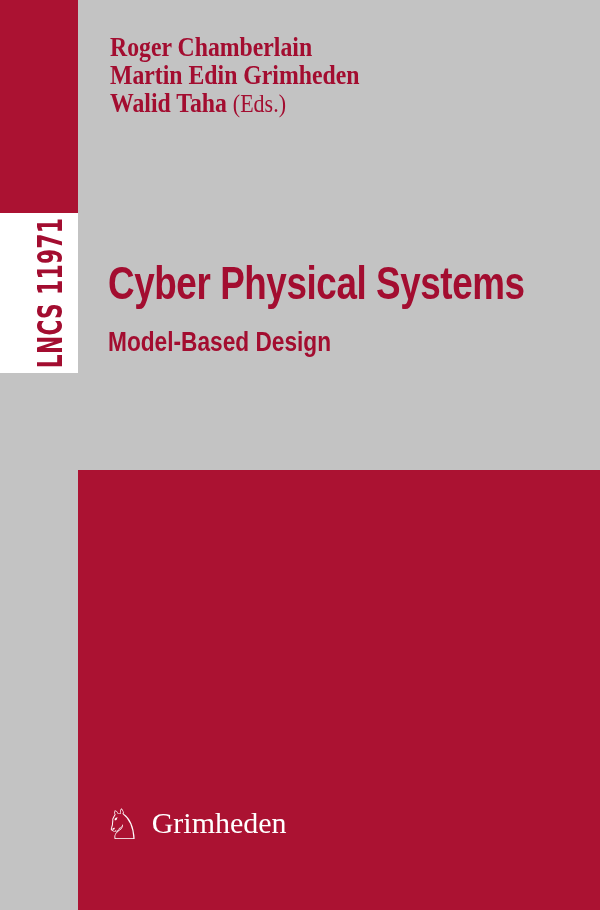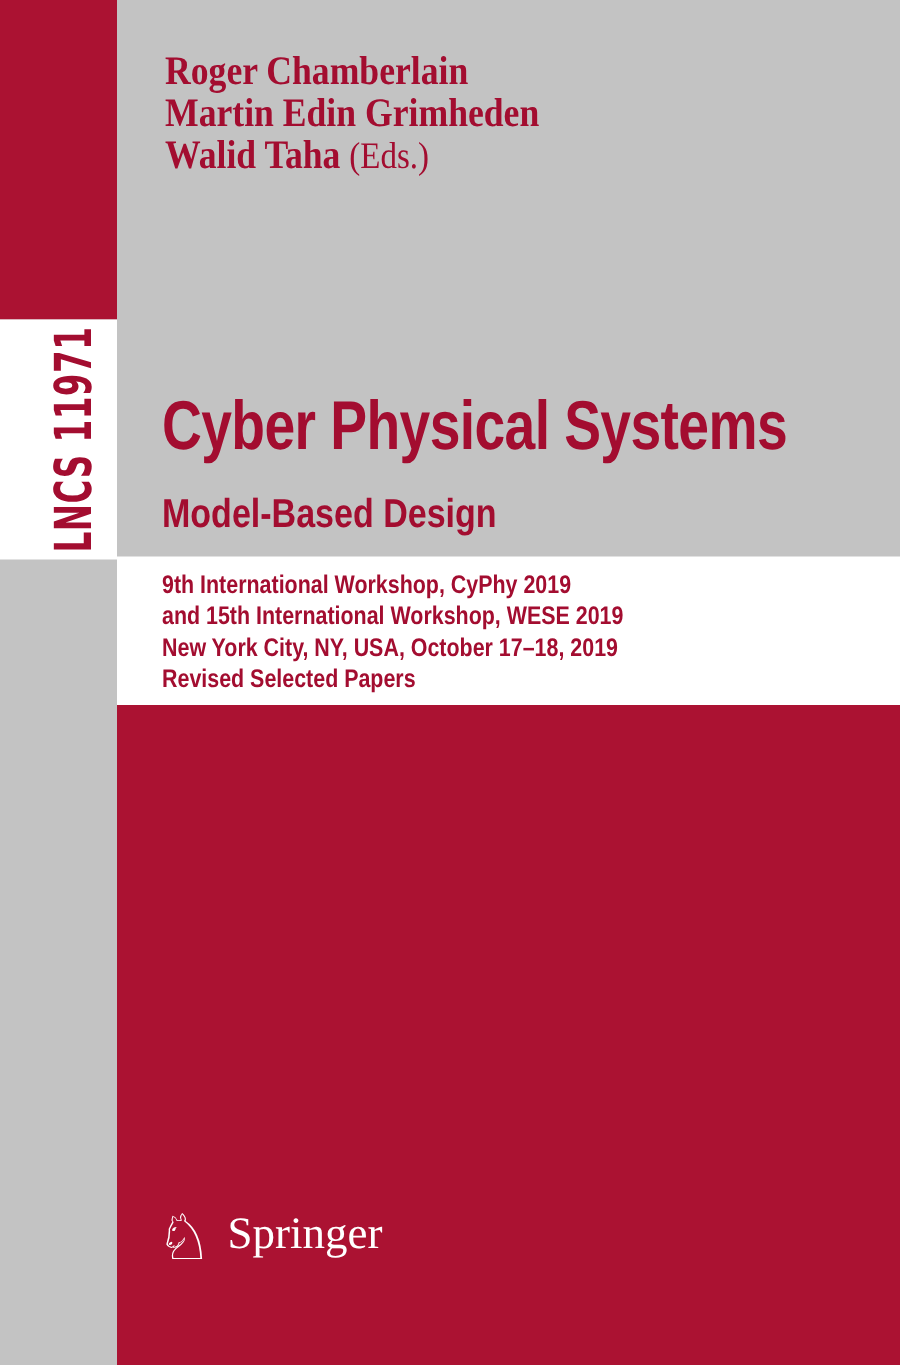--- a/index.html
+++ b/index.html
@@ -130,33 +130,25 @@
     <div>
       <span>Walid Taha</span>
       <span class="eds">(Eds.)</span>
     </div>
   </div>
 
   <div class="title">Cyber Physical Systems</div>
 
   <div class="subtitle">Model-Based Design</div>
 
-  <div class="white-band">
-    <div class="desc">
-      <div>9th International Workshop, CyPhy 2019</div>
-      <div>and 15th International Workshop, WESE 2019</div>
-      <div>New York City, NY, USA, October 17–18, 2019</div>
-      <div>Revised Selected Papers</div>
-    </div>
-  </div>
 
   <div class="red-band">
     <div class="logo">
       <span class="knight-wrap">
         <span class="knight">♘</span>
         <span class="bar"></span>
         <span class="bar"></span>
       </span>
-      <span class="logo-text">Springer</span>
+      <span class="logo-text">Grimheden</span>
     </div>
   </div>
 
 </div>
 
 </body></html>

